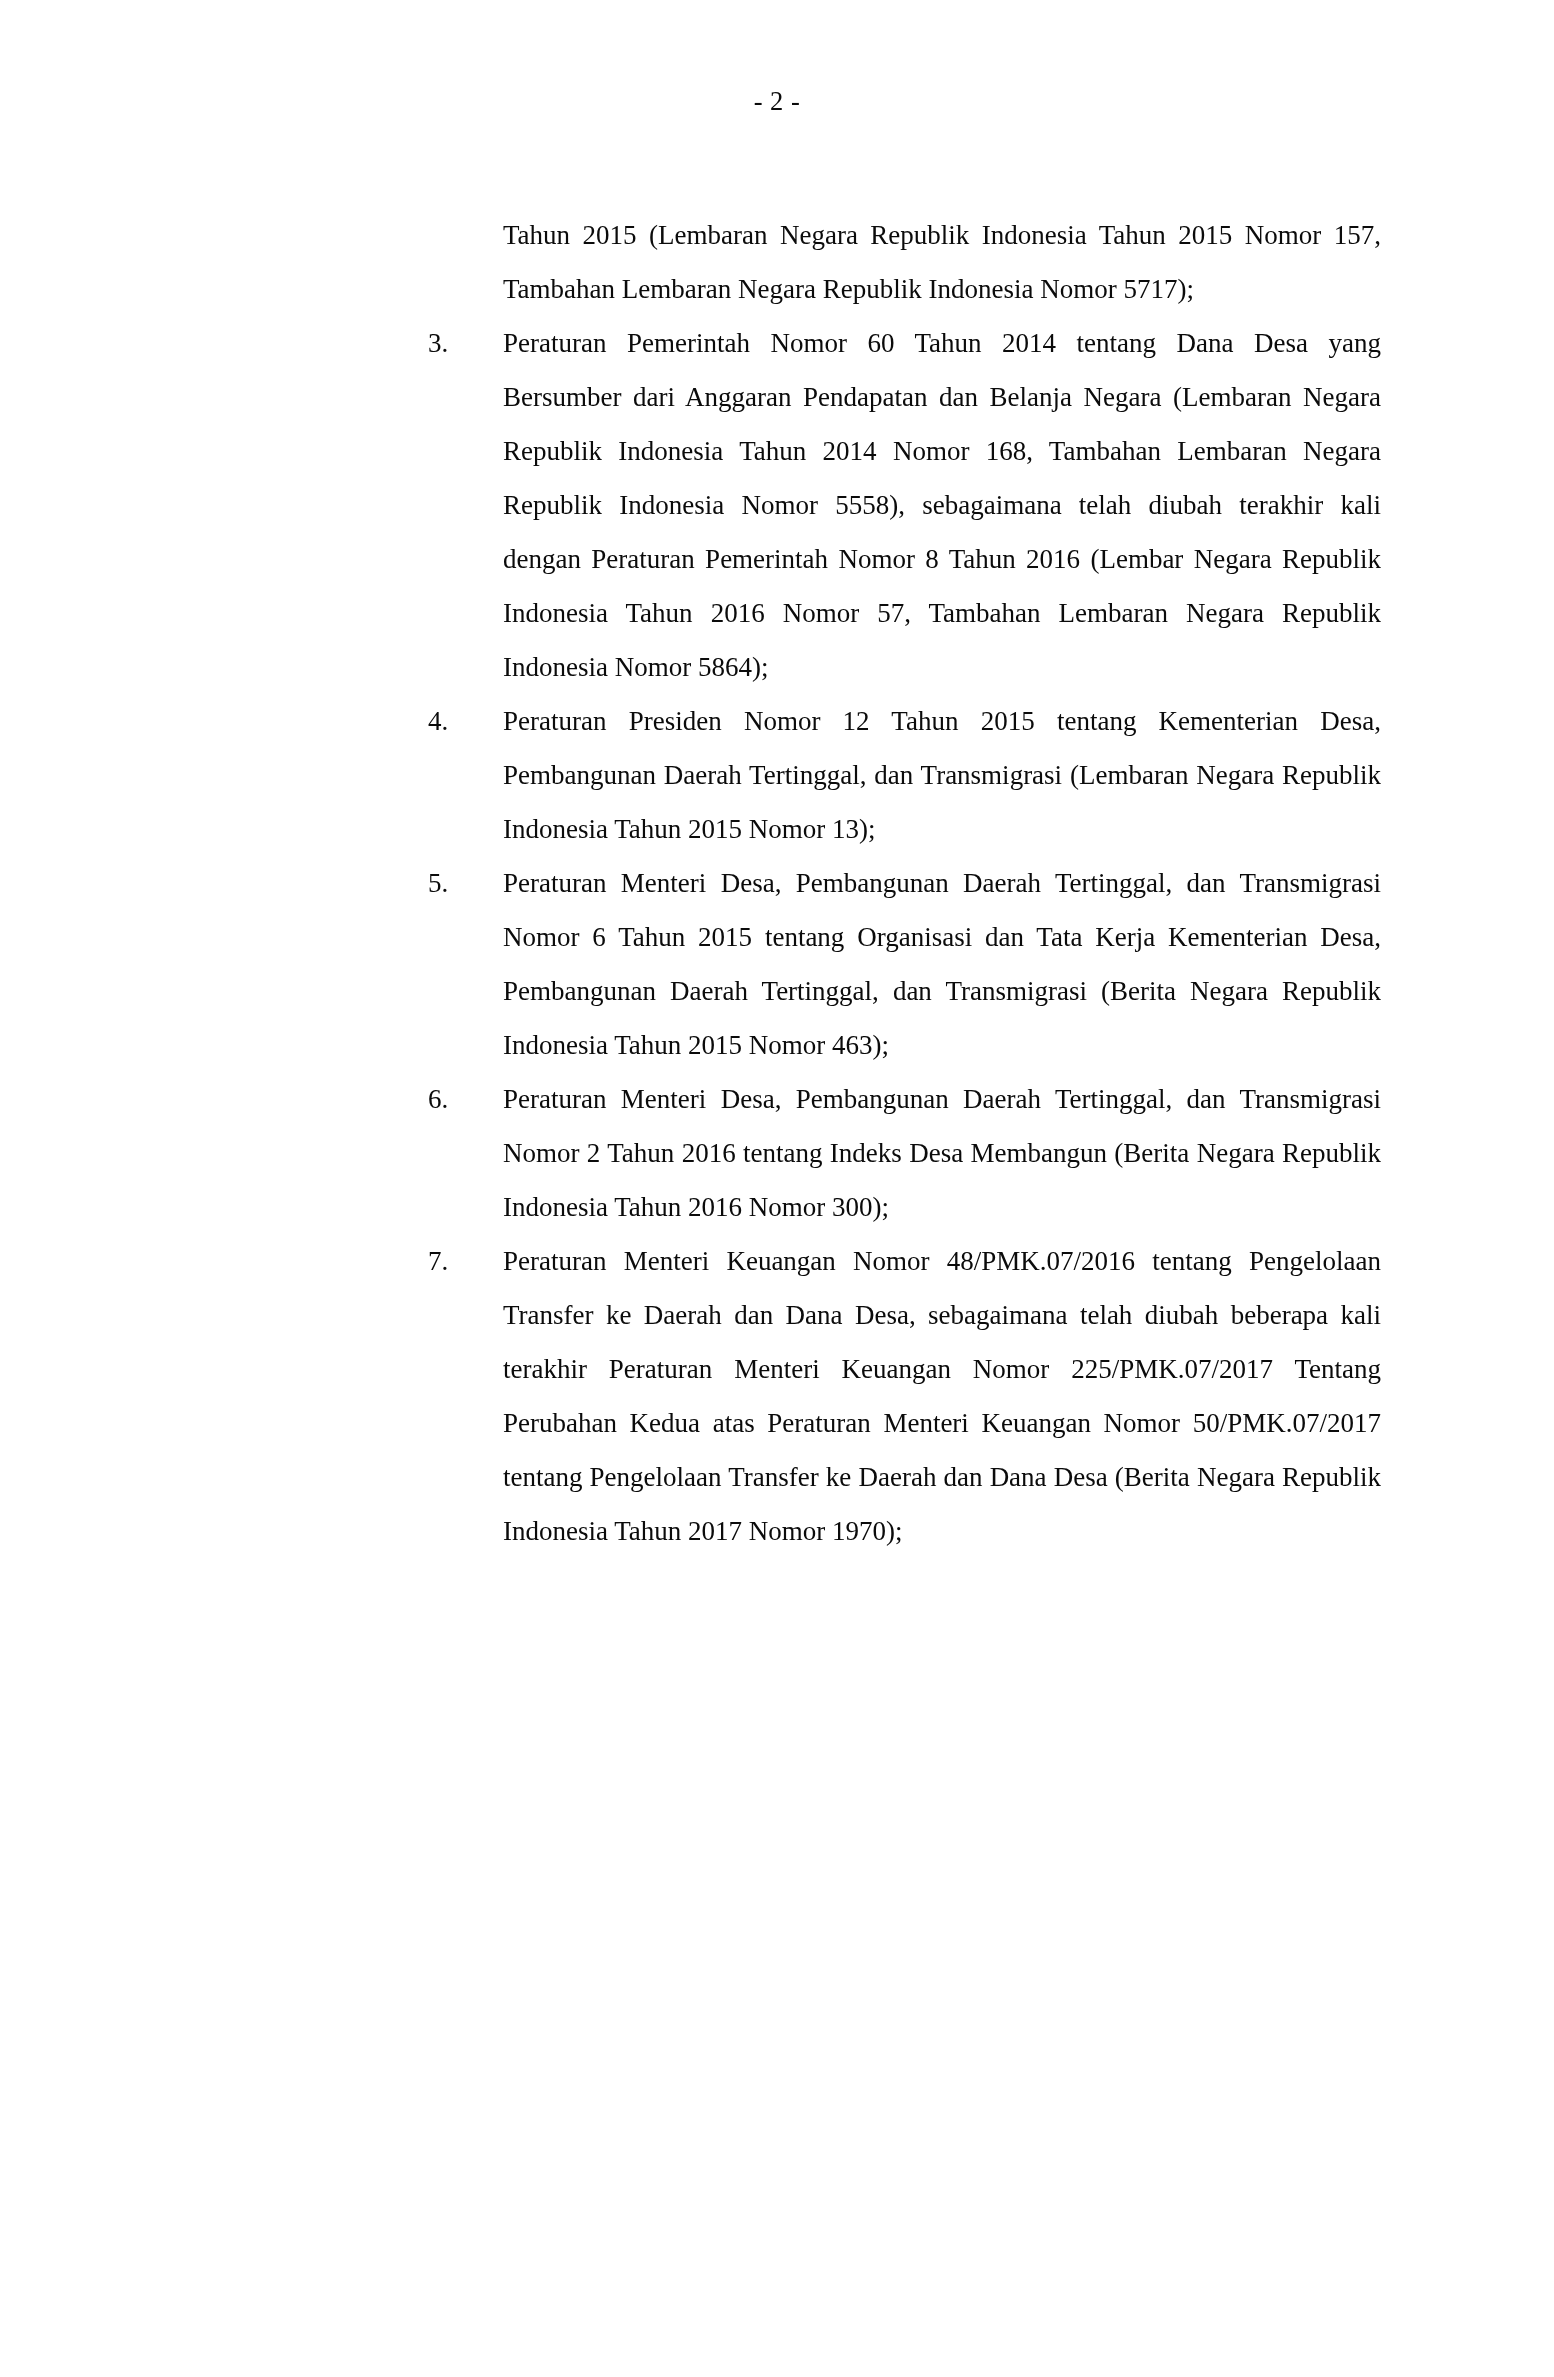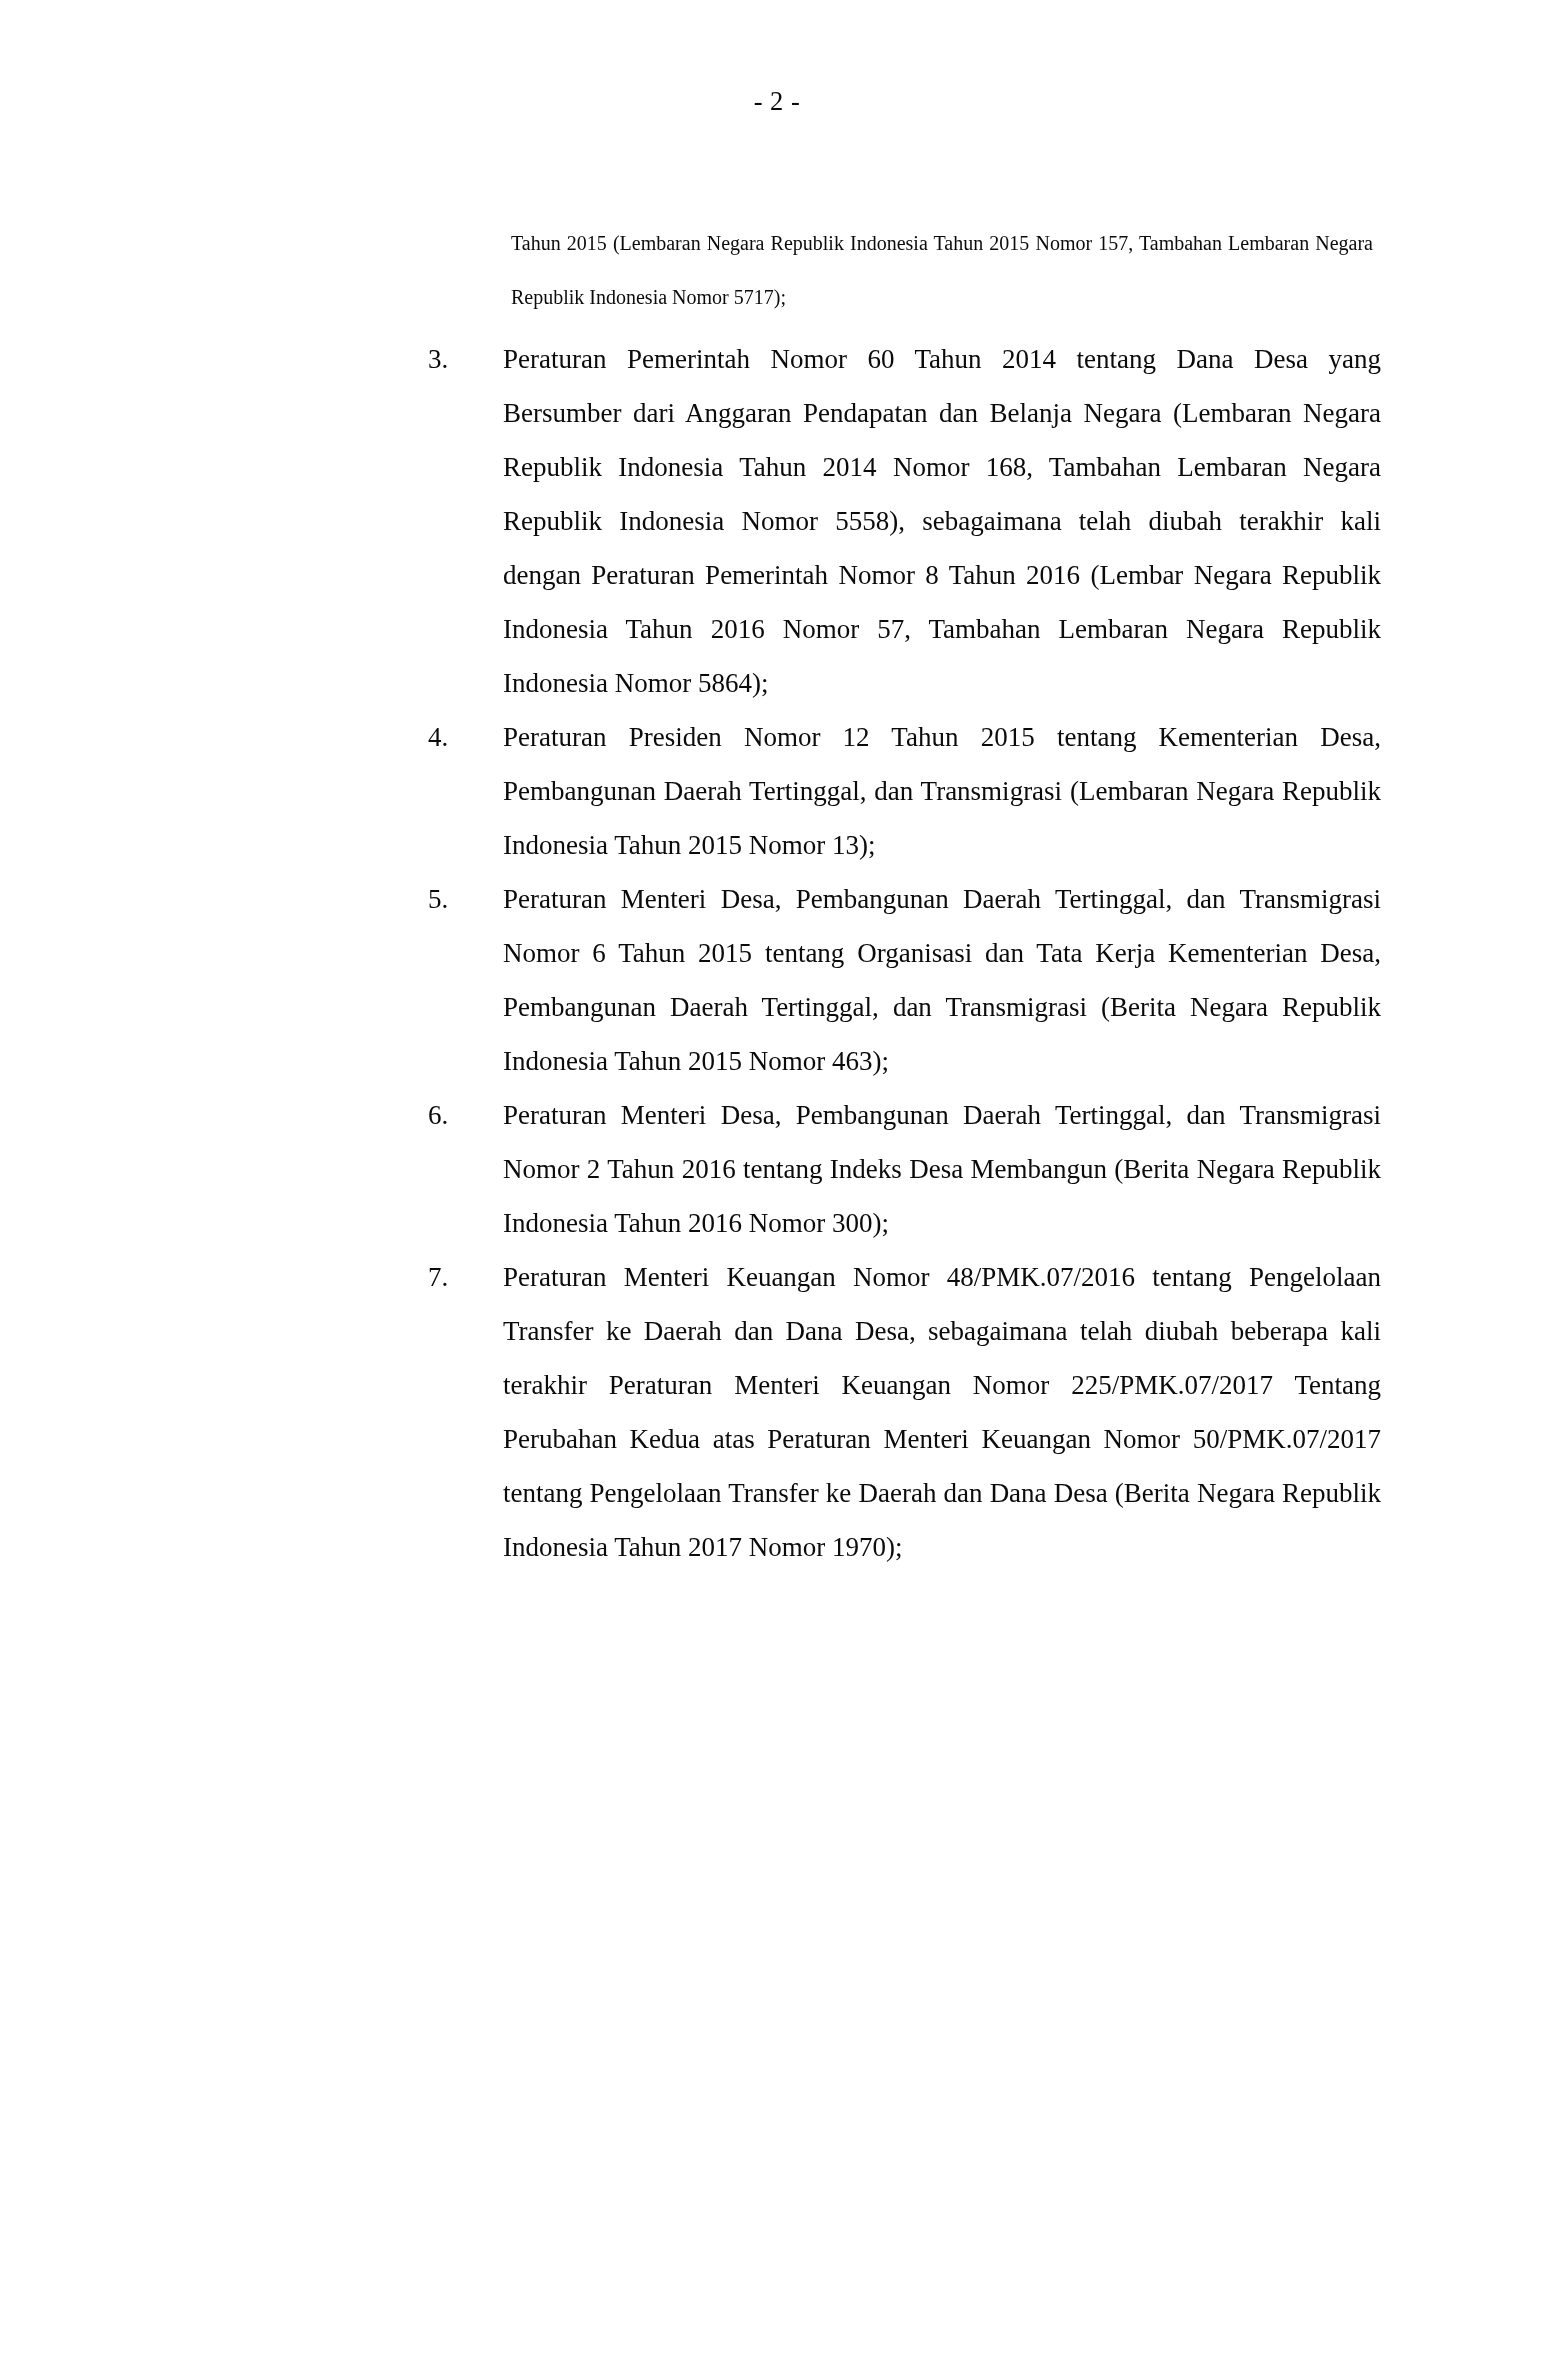--- a/index.html
+++ b/index.html
@@ -34,23 +34,23 @@
   
   .content {
     position: absolute;
     top: 208px;
     left: 428px;
     width: 953px;
   }
 
   
   .para {
-    margin: 8px;
+    margin: 0;
     padding-left: 75px;      
-    font-size: 20px;
+    font-size: 27px;
     line-height: 54px;
     text-align: justify;
     text-justify: inter-word;
     hyphens: none;
   }
 
   
   .list {
     list-style: none;
     margin: 0;

